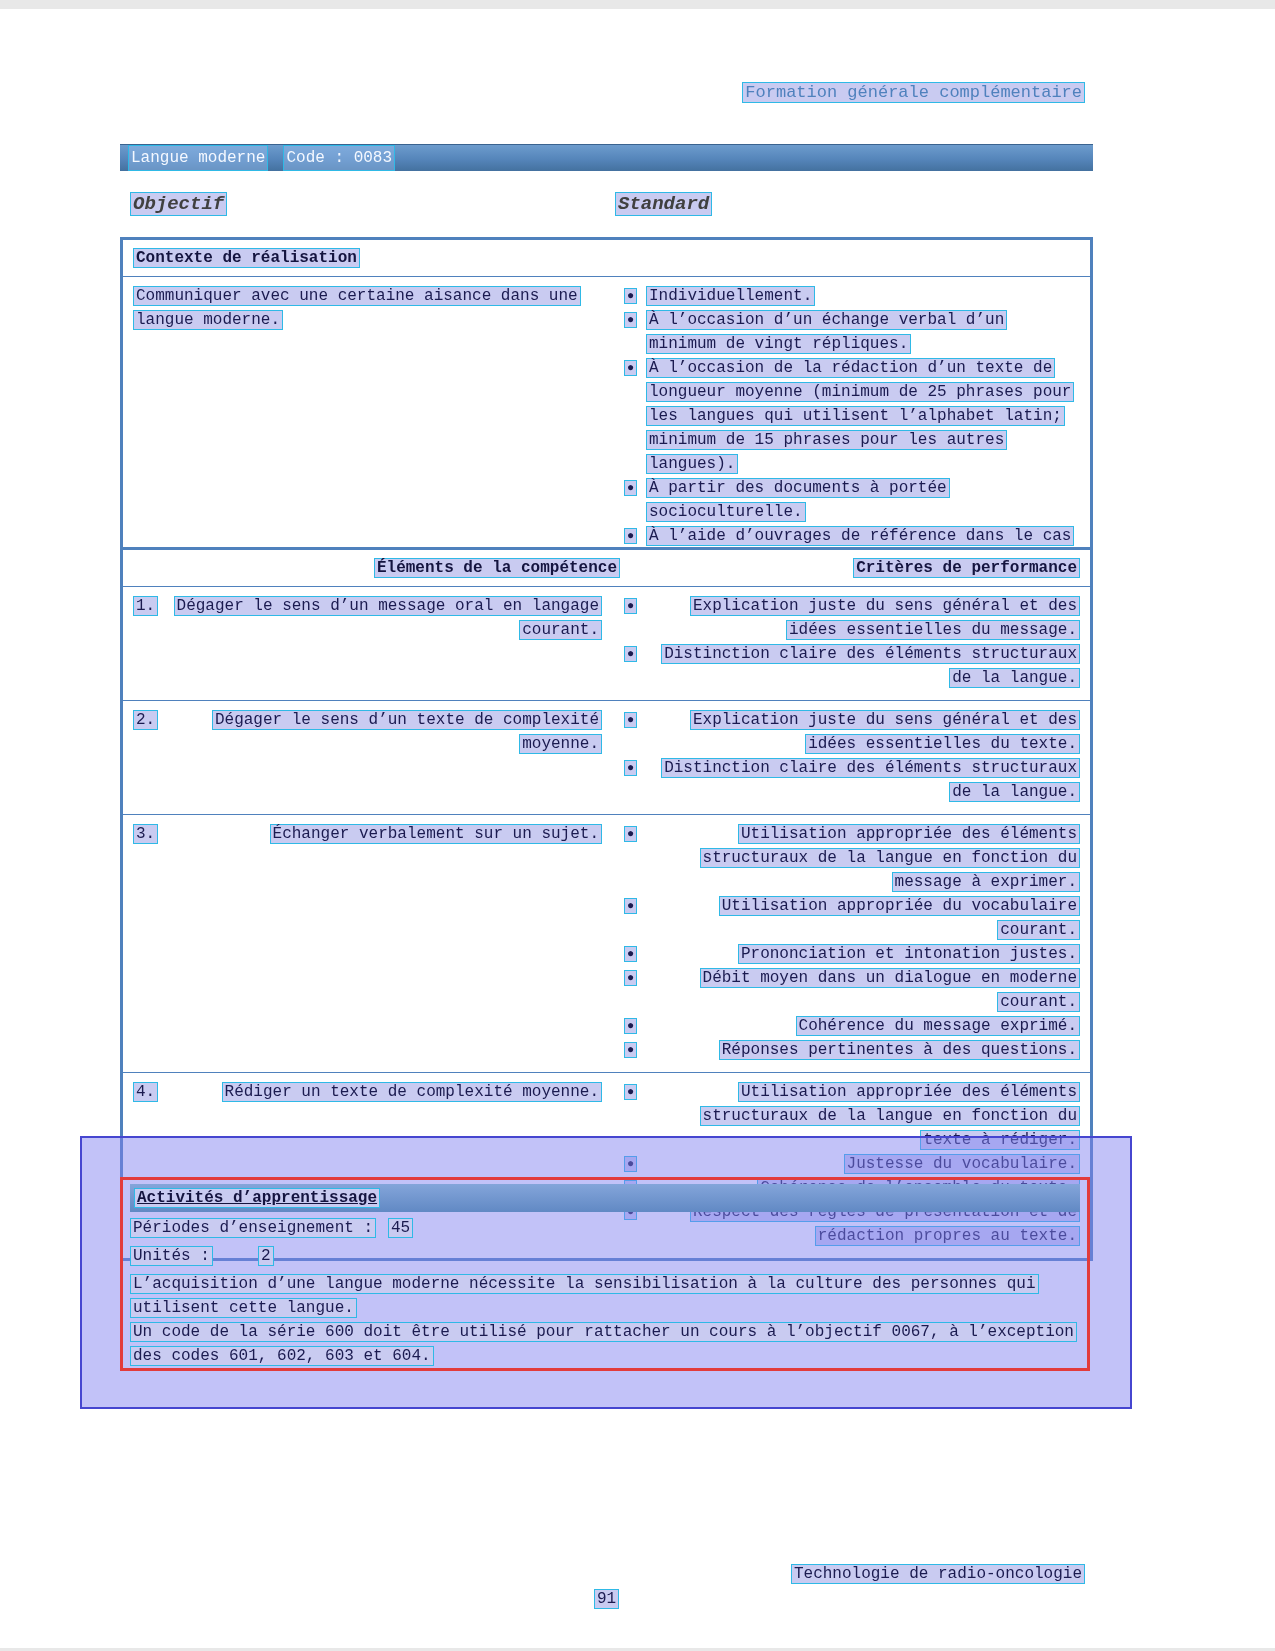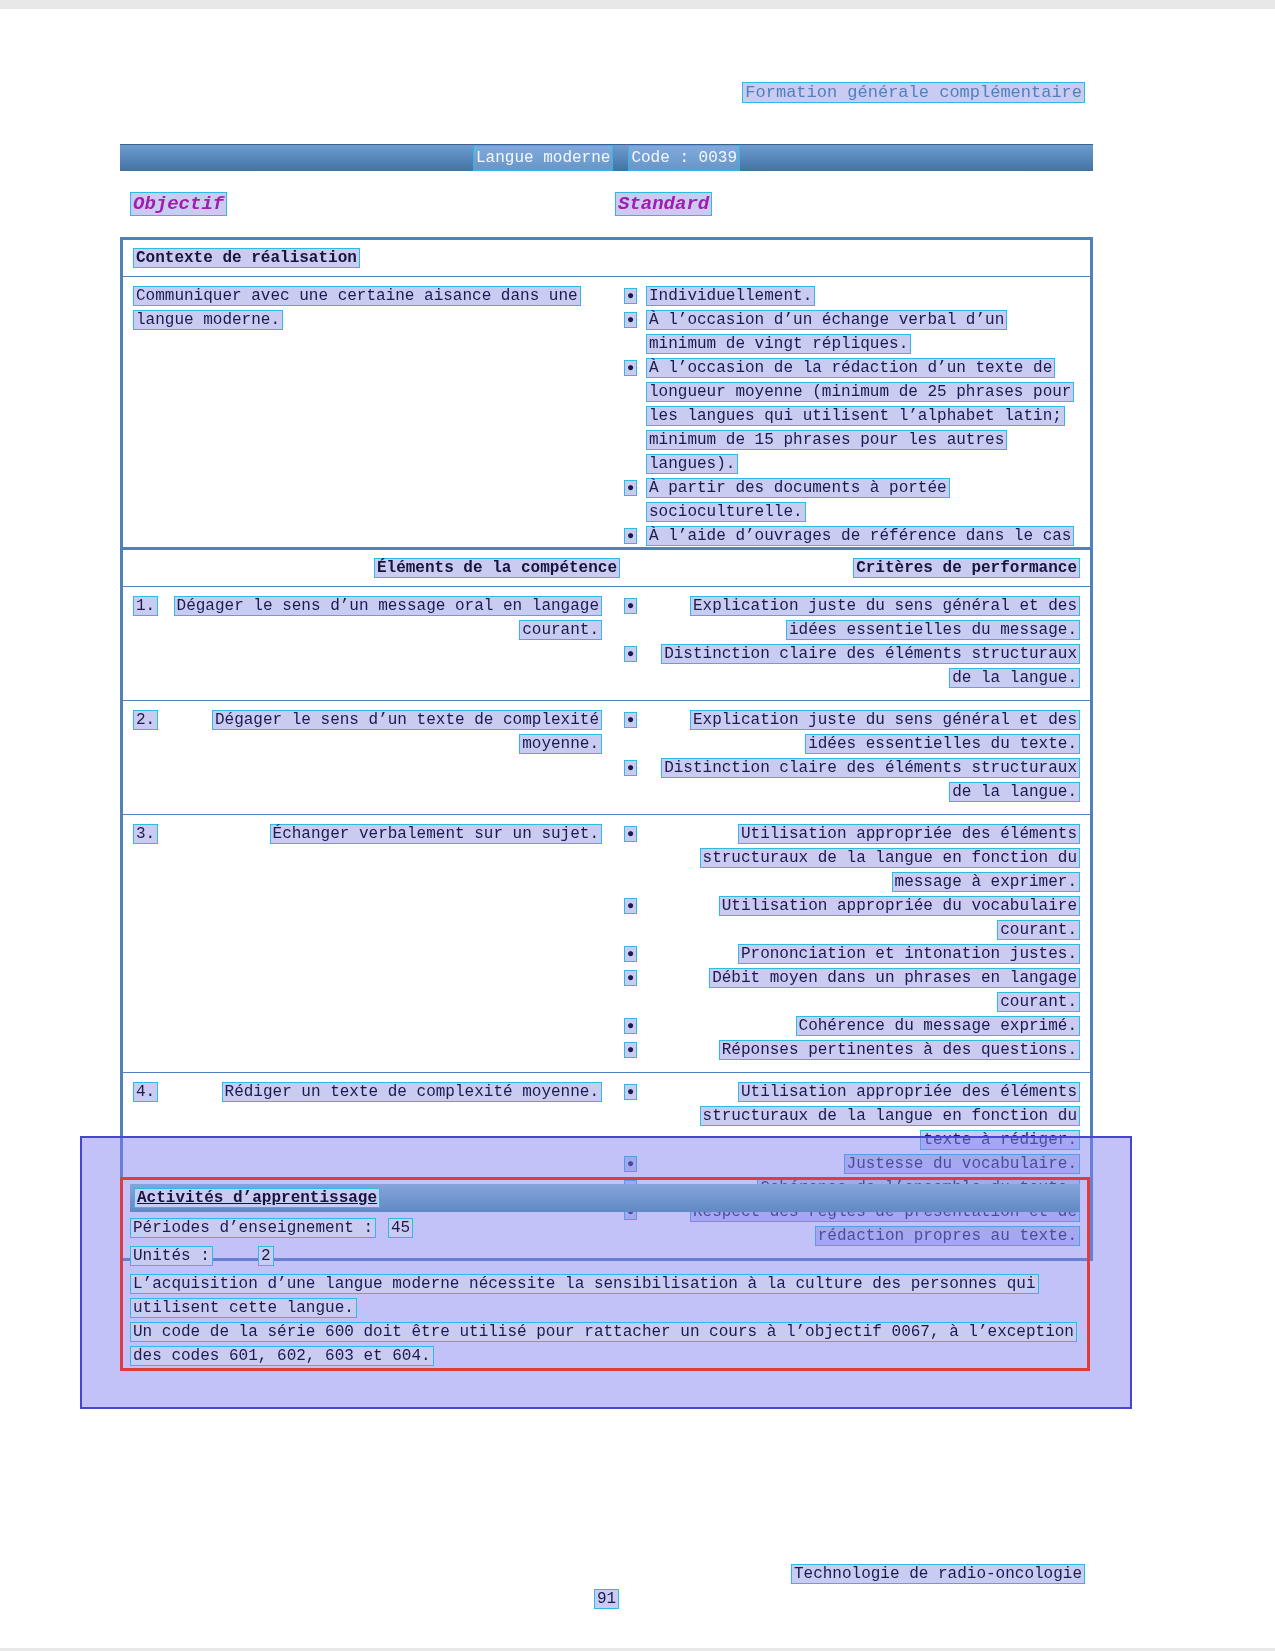--- a/index.html
+++ b/index.html
@@ -42,33 +42,33 @@
   .title-bar {
     position: absolute;
     left: 120px;
     top: 135px;
     width: 973px;
     height: 27px;
     background: linear-gradient(180deg, #6d9ccd 0%, #5585ba 55%, #44719f 100%);
     border-top: 1px solid #3a638f;
     display: flex;
     align-items: center;
-    justify-content: center;
+    justify-content: flex-start;
     padding: 0 8px;
     color: #f4f8ff;
     gap: 15px;
   }
 
   .objectif, .standard {
     position: absolute;
     top: 183px;
     font-style: italic;
     font-weight: bold;
     font-size: 19px;
-    color: #a21caf;
+    color: #404040;
   }
   .objectif { left: 130px; }
   .standard { left: 615px; }
 
   .doc-table {
     position: absolute;
     left: 120px;
     width: 973px;
     border: 3px solid #4f81bd;
     background: #ffffff;
@@ -152,21 +152,21 @@
 </style>
 </head>
 <body>
 
 <div class="page">
 
   <div class="top-note"><span class="hl">Formation générale complémentaire</span></div>
 
   <div class="title-bar">
     <span class="hl-bar">Langue moderne</span>
-    <span class="hl-bar">Code : 0039</span>
+    <span class="hl-bar">Code : 0083</span>
   </div>
 
   <div class="objectif"><span class="hl">Objectif</span></div>
   <div class="standard"><span class="hl">Standard</span></div>
 
   <div class="doc-table t1">
     <div class="t-head">
       <div><span class="hl">Contexte de réalisation</span></div>
     </div>
     <div class="t-row">
@@ -218,21 +218,21 @@
     <div class="t-row">
       <div class="cell-left elem">
         <span class="num"><span class="hl">3.</span></span>
         <span class="hl">Échanger verbalement sur un sujet.</span>
       </div>
       <div>
         <ul class="crit">
           <li><span class="bullet"><span class="hl">●</span></span><span class="hl">Utilisation appropriée des éléments structuraux de la langue en fonction du message à exprimer.</span></li>
           <li><span class="bullet"><span class="hl">●</span></span><span class="hl">Utilisation appropriée du vocabulaire courant.</span></li>
           <li><span class="bullet"><span class="hl">●</span></span><span class="hl">Prononciation et intonation justes.</span></li>
-          <li><span class="bullet"><span class="hl">●</span></span><span class="hl">Débit moyen dans un phrases en langage courant.</span></li>
+          <li><span class="bullet"><span class="hl">●</span></span><span class="hl">Débit moyen dans un dialogue en moderne courant.</span></li>
           <li><span class="bullet"><span class="hl">●</span></span><span class="hl">Cohérence du message exprimé.</span></li>
           <li><span class="bullet"><span class="hl">●</span></span><span class="hl">Réponses pertinentes à des questions.</span></li>
         </ul>
       </div>
     </div>
 
     <div class="t-row">
       <div class="cell-left elem">
         <span class="num"><span class="hl">4.</span></span>
         <span class="hl">Rédiger un texte de complexité moyenne.</span>

